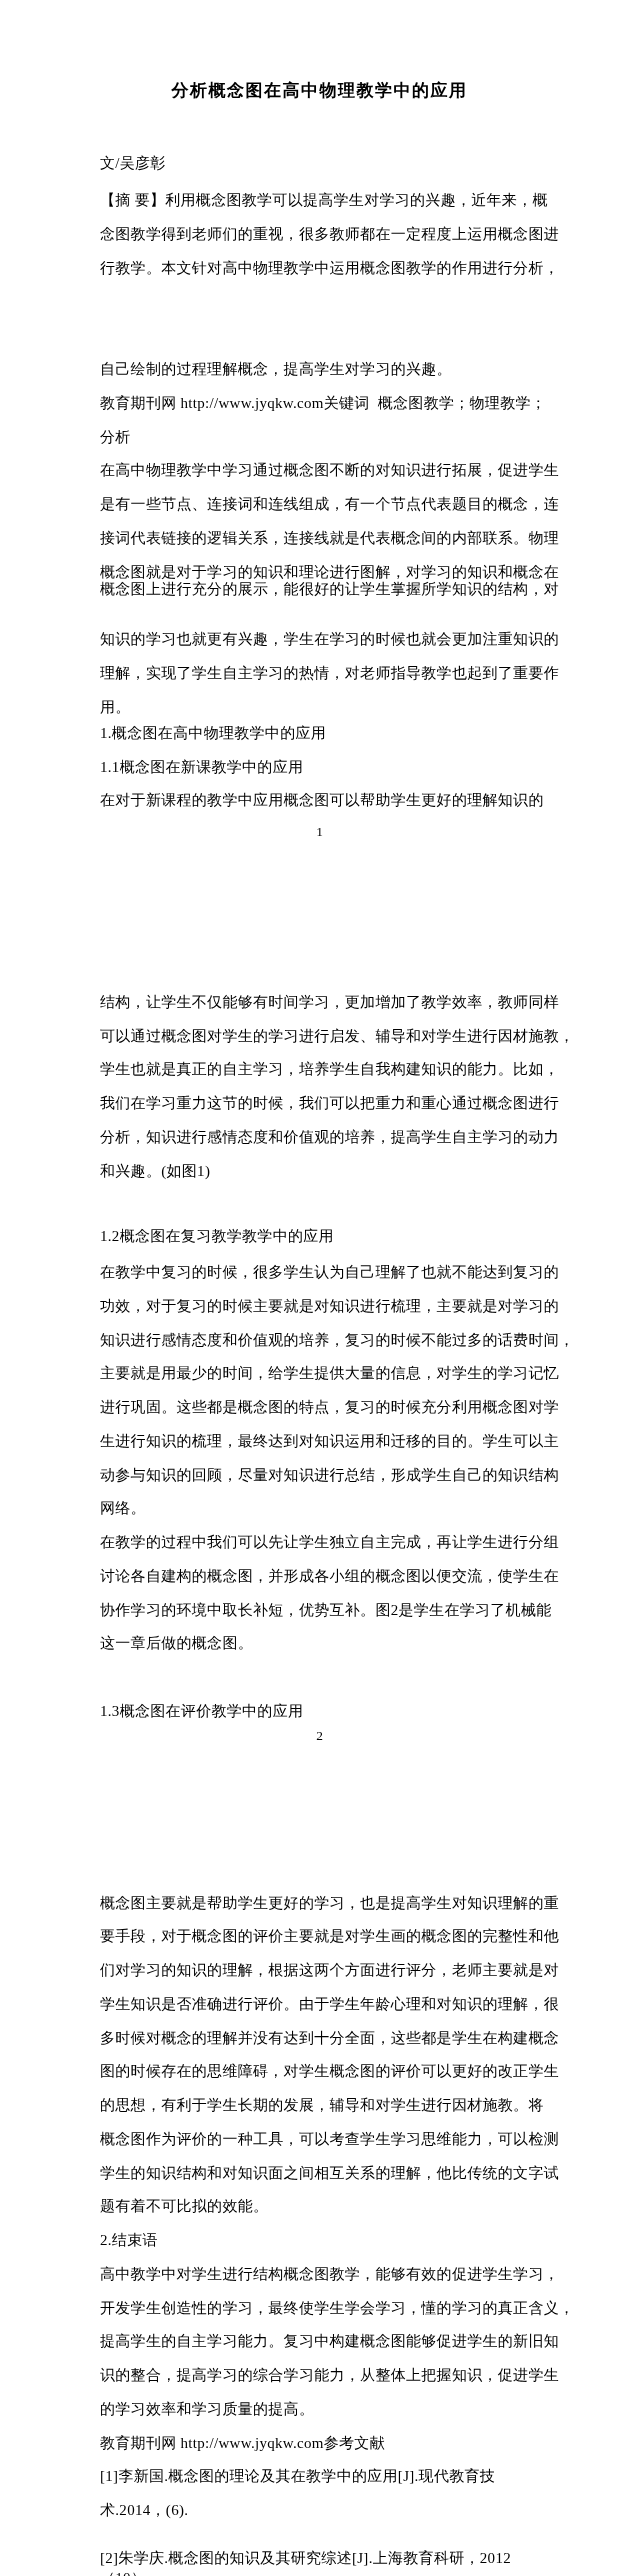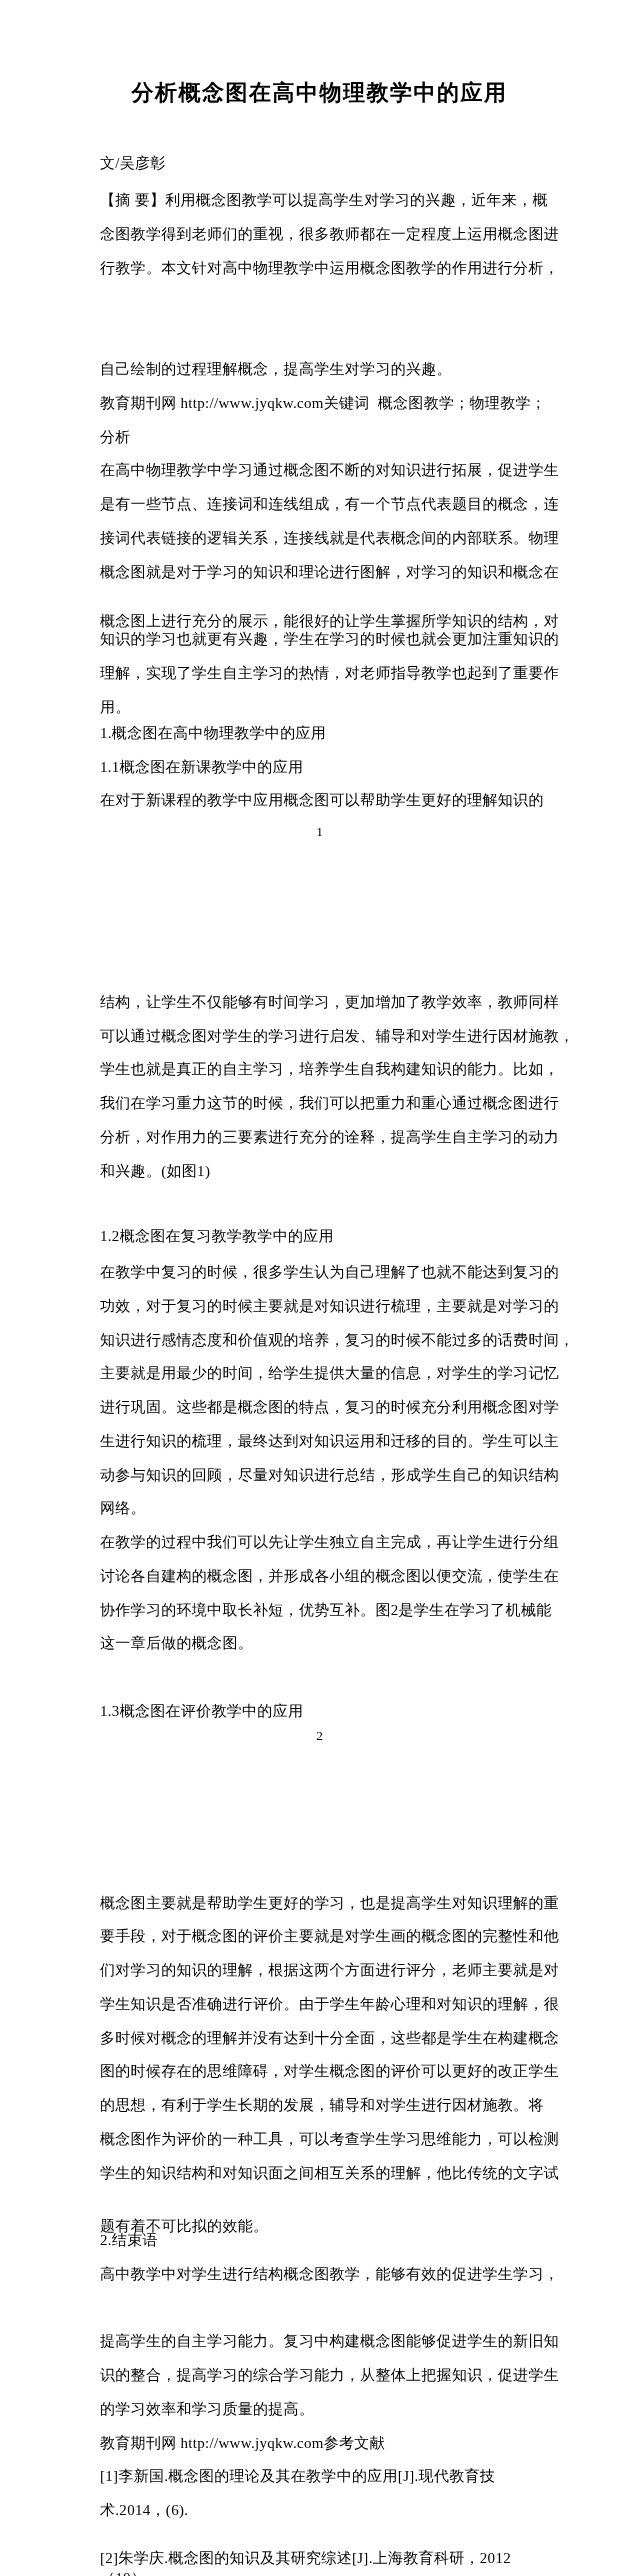--- a/index.html
+++ b/index.html
@@ -24,21 +24,21 @@
   }
   .page-1 { top: 0; }
   .page-2 { top: 904px; font-family: Liberation Serif, serif; }
   .page-3 { top: 1807px; }
   .title {
     position: absolute;
     left: 0;
     top: 82px;
     width: 639px;
     text-align: center;
-    font-size: 22px;
+    font-size: 17px;
     font-weight: bold;
     letter-spacing: 1.5px;
     line-height: 1;
     white-space: pre;
   }
   .ln {
     position: absolute;
     left: 100px;
     font-size: 15px;
     line-height: 1;
@@ -67,36 +67,36 @@
     <div class="ln" style="top:193px">【摘 要】利用概念图教学可以提高学生对学习的兴趣，近年来，概</div>
     <div class="ln" style="top:227px">念图教学得到老师们的重视，很多教师都在一定程度上运用概念图进</div>
     <div class="ln" style="top:261px">行教学。本文针对高中物理教学中运用概念图教学的作用进行分析，</div>
     <div class="ln" style="top:362px">自己绘制的过程理解概念，提高学生对学习的兴趣。</div>
     <div class="ln" style="top:396px">教育期刊网 http://www.jyqkw.com关键词  概念图教学；物理教学；</div>
     <div class="ln" style="top:430px">分析</div>
     <div class="ln" style="top:463px">在高中物理教学中学习通过概念图不断的对知识进行拓展，促进学生</div>
     <div class="ln" style="top:497px">是有一些节点、连接词和连线组成，有一个节点代表题目的概念，连</div>
     <div class="ln" style="top:531px">接词代表链接的逻辑关系，连接线就是代表概念间的内部联系。物理</div>
     <div class="ln" style="top:565px">概念图就是对于学习的知识和理论进行图解，对学习的知识和概念在</div>
-    <div class="ln" style="top:614px">概念图上进行充分的展示，能很好的让学生掌握所学知识的结构，对</div>
+    <div class="ln" style="top:582px">概念图上进行充分的展示，能很好的让学生掌握所学知识的结构，对</div>
     <div class="ln" style="top:632px">知识的学习也就更有兴趣，学生在学习的时候也就会更加注重知识的</div>
     <div class="ln" style="top:666px">理解，实现了学生自主学习的热情，对老师指导教学也起到了重要作</div>
     <div class="ln" style="top:700px">用。</div>
     <div class="ln" style="top:726px">1.概念图在高中物理教学中的应用</div>
     <div class="ln" style="top:760px">1.1概念图在新课教学中的应用</div>
     <div class="ln" style="top:793px">在对于新课程的教学中应用概念图可以帮助学生更好的理解知识的</div>
     <div class="pagenum">1</div>
   </div>
 
   <div class="page page-2">
     <div class="ln" style="top:91px">结构，让学生不仅能够有时间学习，更加增加了教学效率，教师同样</div>
     <div class="ln" style="top:125px">可以通过概念图对学生的学习进行启发、辅导和对学生进行因材施教，</div>
     <div class="ln" style="top:158px">学生也就是真正的自主学习，培养学生自我构建知识的能力。比如，</div>
     <div class="ln" style="top:192px">我们在学习重力这节的时候，我们可以把重力和重心通过概念图进行</div>
-    <div class="ln" style="top:226px">分析，对作用力的三要素进行充分的诠释，提高学生自主学习的动力</div>
+    <div class="ln" style="top:226px">分析，知识进行感情态度和价值观的培养，提高学生自主学习的动力</div>
     <div class="ln" style="top:260px">和兴趣。(如图1)</div>
     <div class="ln" style="top:325px">1.2概念图在复习教学教学中的应用</div>
     <div class="ln" style="top:361px">在教学中复习的时候，很多学生认为自己理解了也就不能达到复习的</div>
     <div class="ln" style="top:395px">功效，对于复习的时候主要就是对知识进行梳理，主要就是对学习的</div>
     <div class="ln" style="top:429px">知识进行感情态度和价值观的培养，复习的时候不能过多的话费时间，</div>
     <div class="ln" style="top:462px">主要就是用最少的时间，给学生提供大量的信息，对学生的学习记忆</div>
     <div class="ln" style="top:496px">进行巩固。这些都是概念图的特点，复习的时候充分利用概念图对学</div>
     <div class="ln" style="top:530px">生进行知识的梳理，最终达到对知识运用和迁移的目的。学生可以主</div>
     <div class="ln" style="top:564px">动参与知识的回顾，尽量对知识进行总结，形成学生自己的知识结构</div>
     <div class="ln" style="top:597px">网络。</div>
@@ -111,23 +111,24 @@
   <div class="page page-3">
     <div class="ln" style="top:89px">概念图主要就是帮助学生更好的学习，也是提高学生对知识理解的重</div>
     <div class="ln" style="top:122px">要手段，对于概念图的评价主要就是对学生画的概念图的完整性和他</div>
     <div class="ln" style="top:156px">们对学习的知识的理解，根据这两个方面进行评分，老师主要就是对</div>
     <div class="ln" style="top:190px">学生知识是否准确进行评价。由于学生年龄心理和对知识的理解，很</div>
     <div class="ln" style="top:224px">多时候对概念的理解并没有达到十分全面，这些都是学生在构建概念</div>
     <div class="ln" style="top:257px">图的时候存在的思维障碍，对学生概念图的评价可以更好的改正学生</div>
     <div class="ln" style="top:291px">的思想，有利于学生长期的发展，辅导和对学生进行因材施教。将</div>
     <div class="ln" style="top:325px">概念图作为评价的一种工具，可以考查学生学习思维能力，可以检测</div>
     <div class="ln" style="top:359px">学生的知识结构和对知识面之间相互关系的理解，他比传统的文字试</div>
-    <div class="ln" style="top:412px">题有着不可比拟的效能。</div>
+    <div class="ln" style="top:392px">题有着不可比拟的效能。</div>
     <div class="ln" style="top:426px">2.结束语</div>
     <div class="ln" style="top:460px">高中教学中对学生进行结构概念图教学，能够有效的促进学生学习，</div>
+    <div class="ln" style="top:494px">开发学生创造性的学习，最终使学生学会学习，懂的学习的真正含义，</div>
     <div class="ln" style="top:527px">提高学生的自主学习能力。复习中构建概念图能够促进学生的新旧知</div>
     <div class="ln" style="top:561px">识的整合，提高学习的综合学习能力，从整体上把握知识，促进学生</div>
     <div class="ln" style="top:595px">的学习效率和学习质量的提高。</div>
     <div class="ln" style="top:629px">教育期刊网 http://www.jyqkw.com参考文献</div>
     <div class="ln" style="top:662px">[1]李新国.概念图的理论及其在教学中的应用[J].现代教育技</div>
     <div class="ln" style="top:696px">术.2014，(6).</div>
     <div class="ln" style="top:744px">[2]朱学庆.概念图的知识及其研究综述[J].上海教育科研，2012</div>
     <div class="ln" style="top:764px">（10）.</div>
 
   </div>

